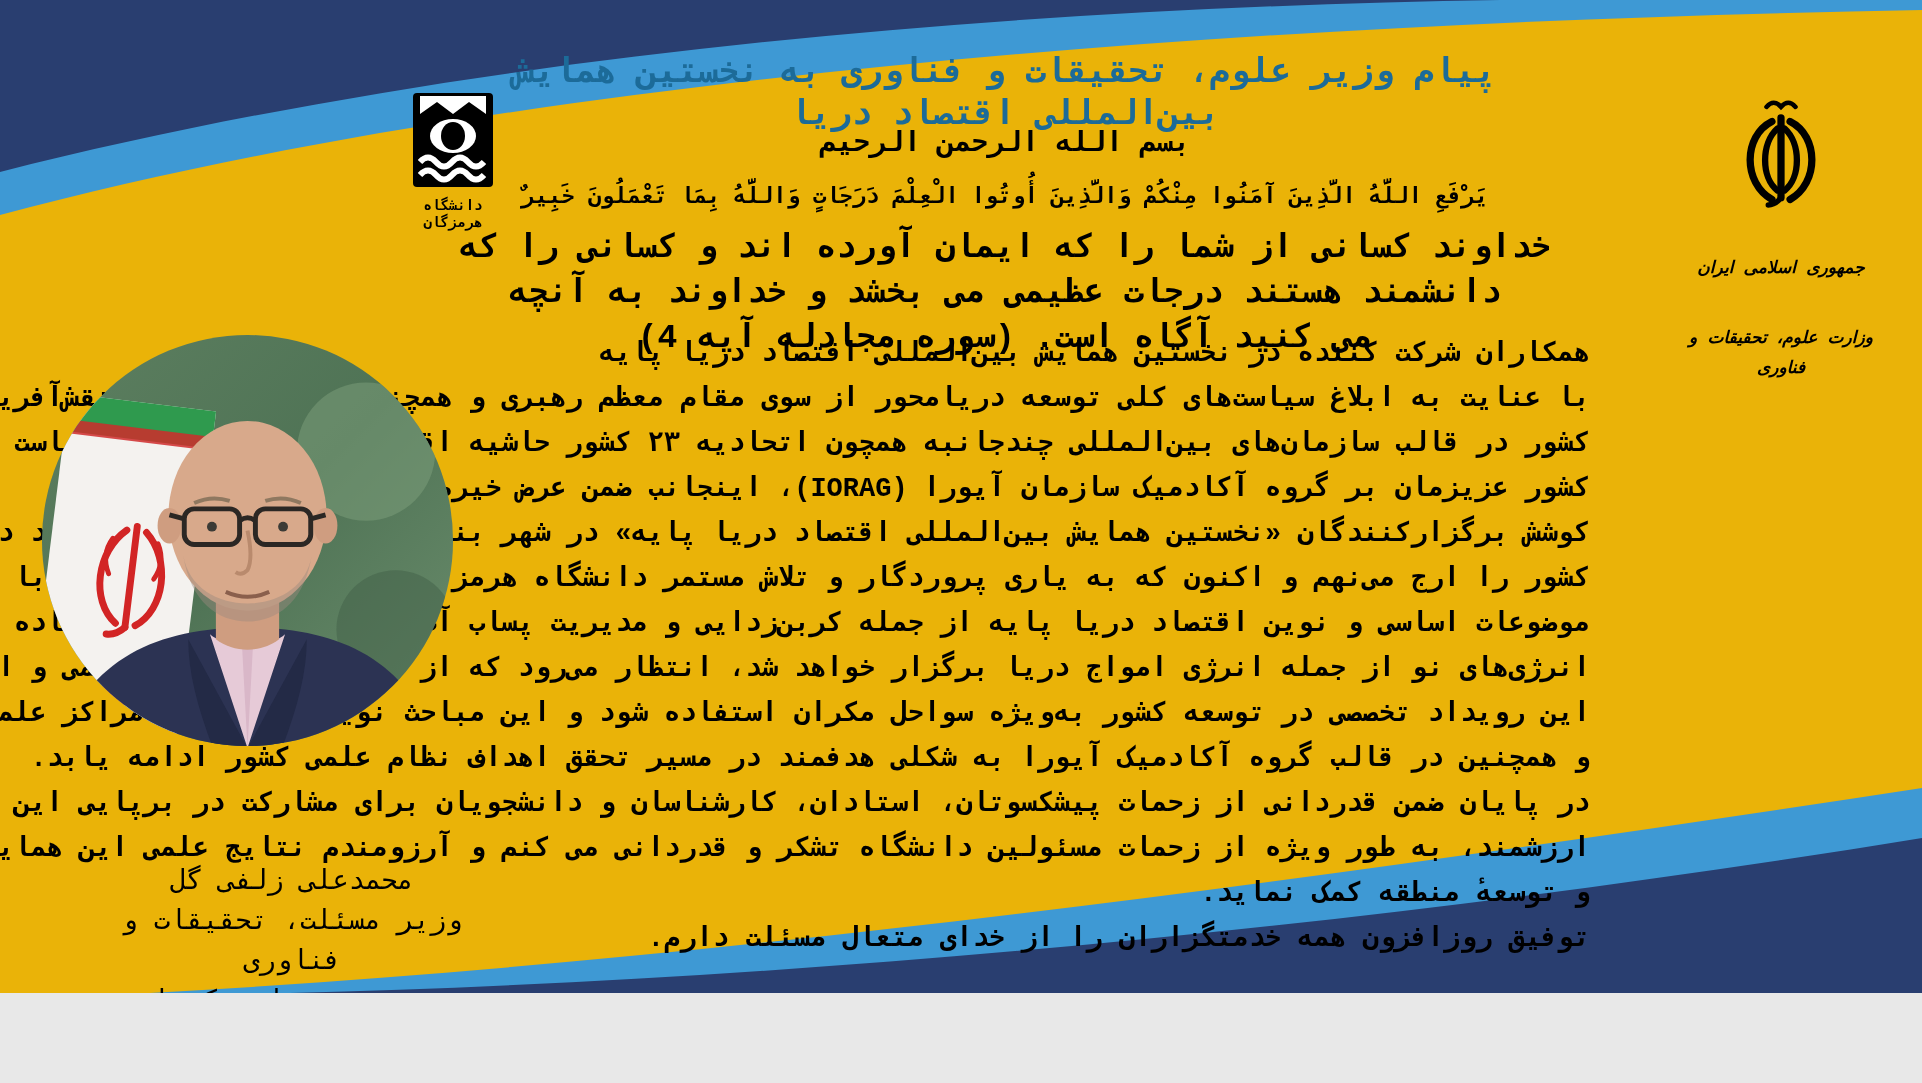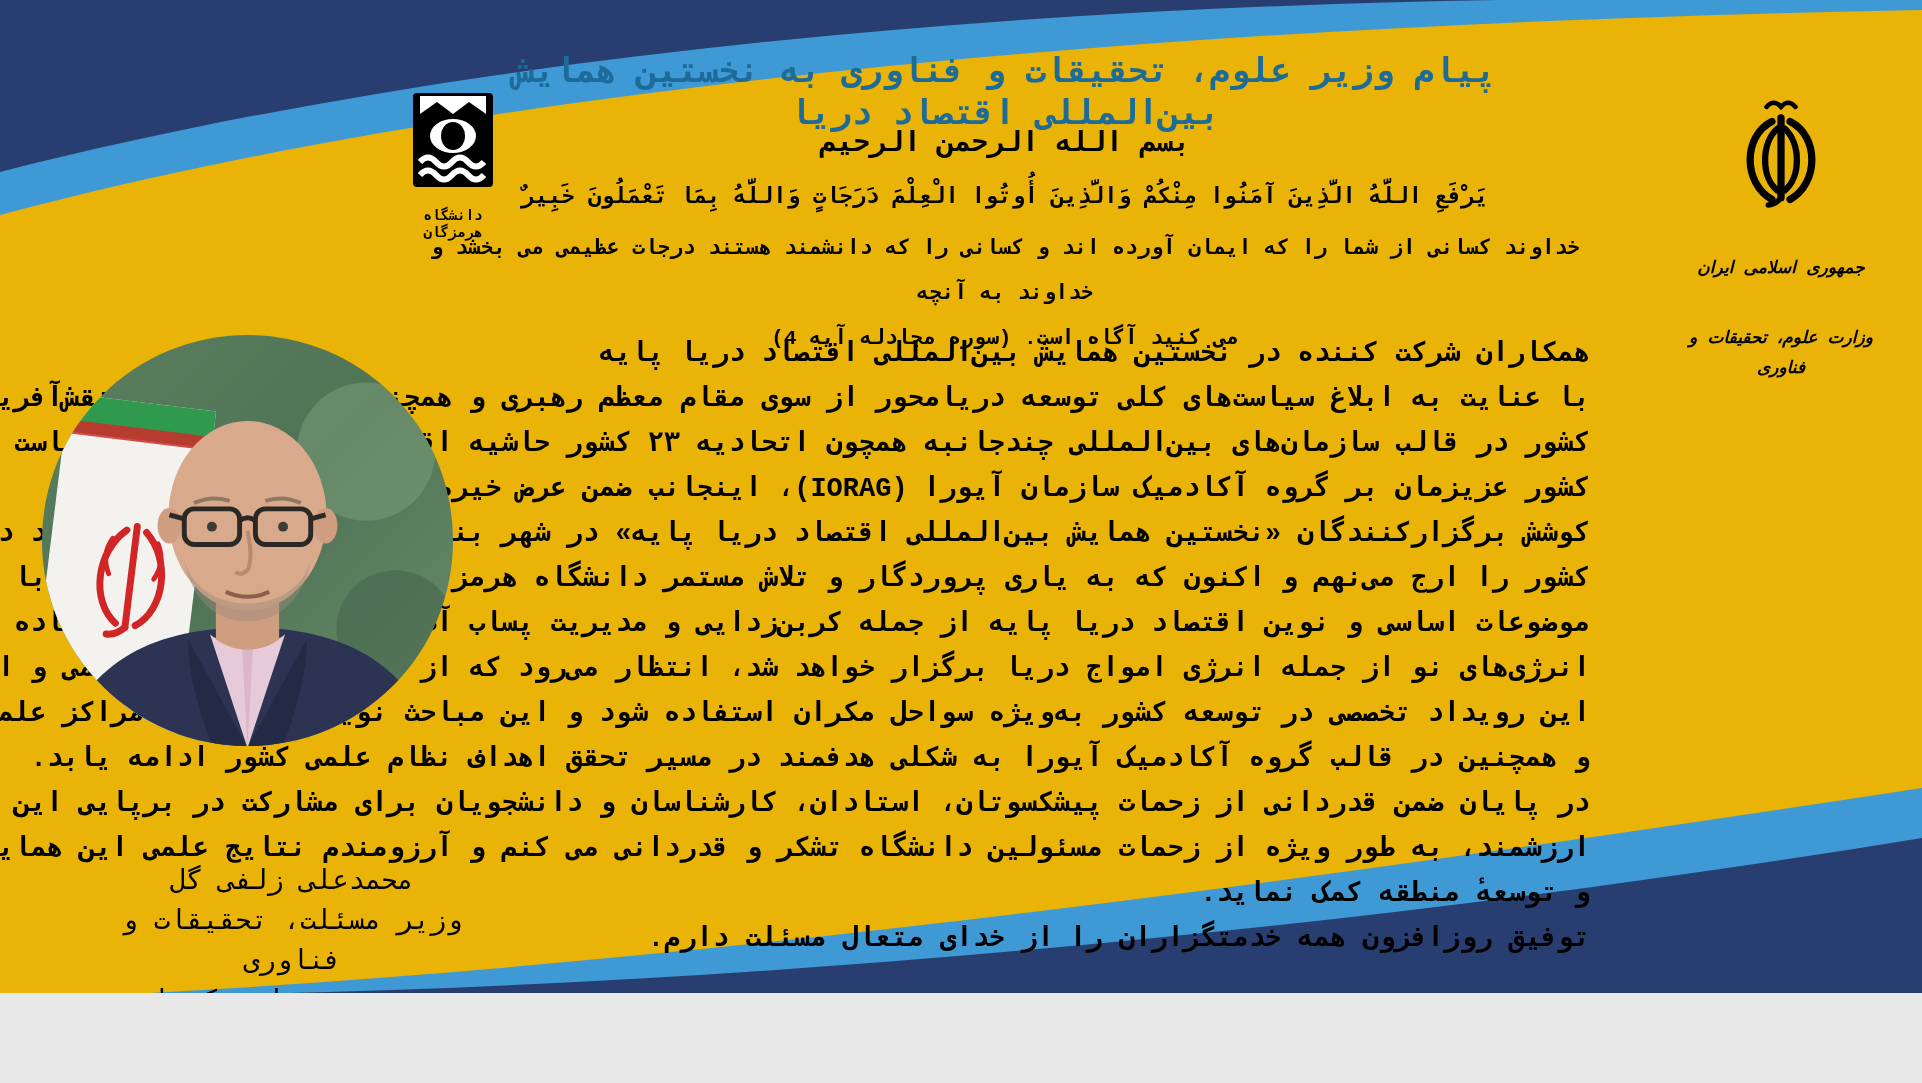--- a/index.html
+++ b/index.html
@@ -14,29 +14,29 @@
   .swoosh{position:absolute;left:0;pointer-events:none;}
   .swoosh.top{top:0;}
   .swoosh.bottom{bottom:0;}
 
   
   .title{
     position:absolute;top:50px;left:420px;width:1170px;
     text-align:center;font-size:34px;font-weight:bold;color:#1c6b99;
   }
   .uni-logo{position:absolute;left:398px;top:92px;width:110px;text-align:center;}
-  .uni-logo .caption{font-size:14px;color:#000;margin-top:14px;font-weight:bold;}
+  .uni-logo .caption{font-size:14px;color:#000;margin-top:4px;font-weight:bold;}
   .gov-emblem{position:absolute;right:26px;top:96px;width:230px;text-align:center;color:#000;}
   .gov-emblem .line{font-size:17px;font-style:italic;font-weight:bold;line-height:30px;margin-top:40px;}
 
   
   .scripture{position:absolute;top:118px;left:420px;width:1170px;text-align:center;color:#000;}
   .basmala{font-size:28px;font-weight:bold;line-height:52px;}
   .verse{font-size:22px;font-weight:bold;line-height:56px;}
-  .translation{font-size:21px;font-weight:bold;line-height:45px;}
+  .translation{font-size:33px;font-weight:bold;line-height:45px;}
 
   
   .message{
     position:absolute;top:332px;left:420px;width:1170px;
     color:#000;font-size:27px;font-weight:bold;
   }
   .message .line{line-height:45px;height:45px;white-space:nowrap;}
 
   
   .portrait{

